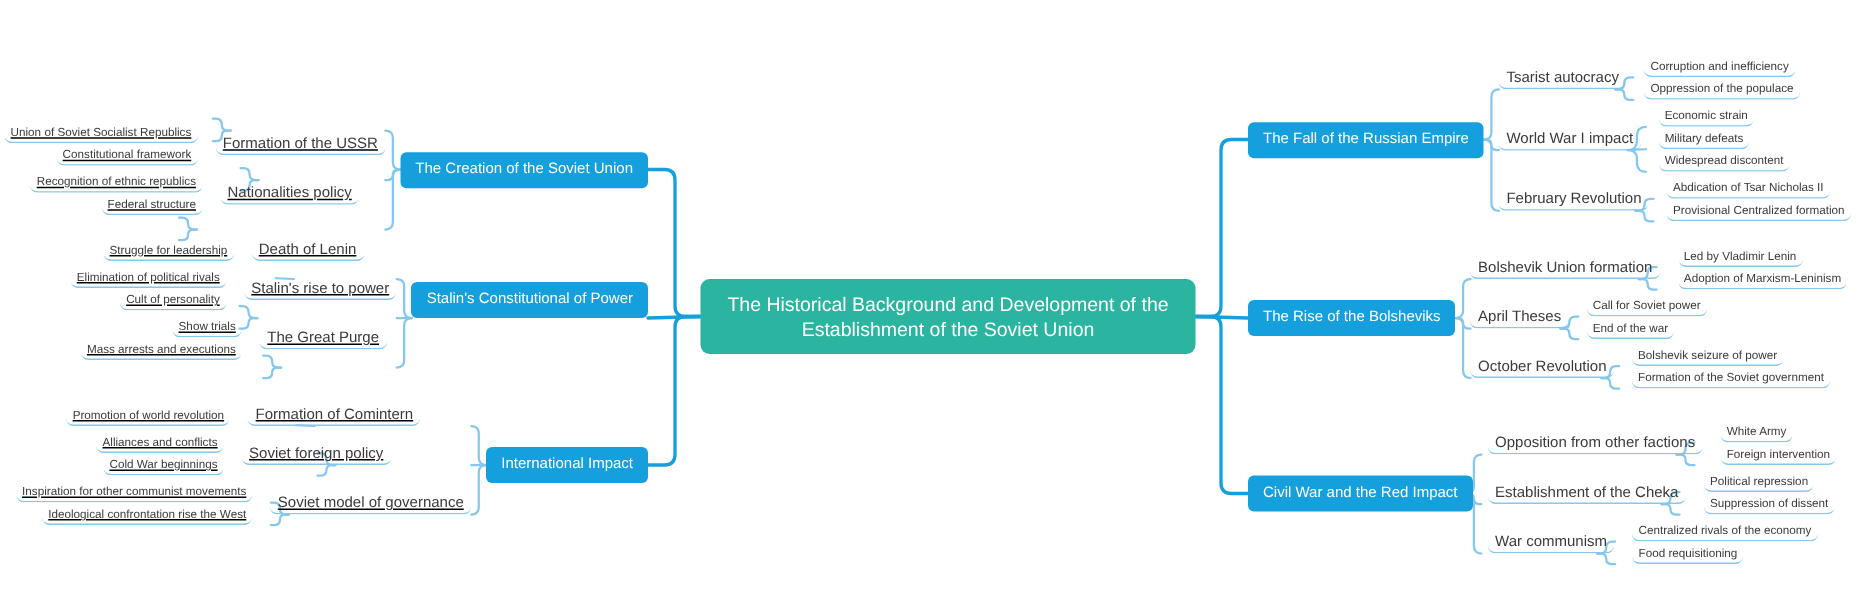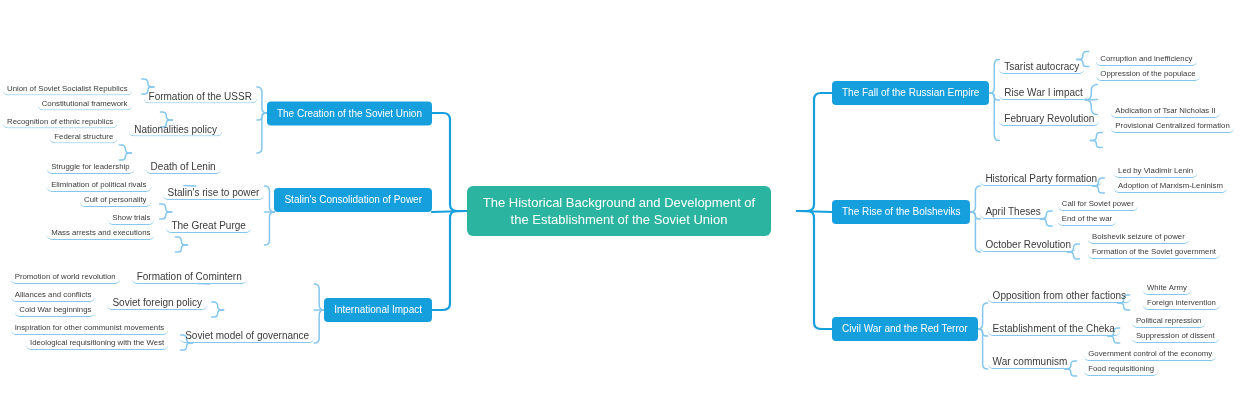--- a/index.html
+++ b/index.html
@@ -8,30 +8,30 @@
   }
   html,body{margin:0;padding:0;background:#fff;}
   .canvas{
     position:relative;width:1240px;height:400px;overflow:hidden;
     font-family:"Liberation Sans","DejaVu Sans",sans-serif;background:#fff;
   }
   #wires{position:absolute;left:0;top:0;width:1240px;height:400px;z-index:0;pointer-events:none;}
   .wire-main{stroke:var(--wire_main);stroke-width:2.2;fill:none;stroke-linecap:round;}
   .wire-sub{stroke:var(--wire_sub);stroke-width:1.5;fill:none;stroke-linecap:round;}
   .central{
-    position:absolute;left:467px;top:186px;width:304px;box-sizing:border-box;
+    position:absolute;left:467px;top:186px;width:330px;box-sizing:border-box;
     padding:8px 14px;border-radius:6px;background:var(--central_bg);
     color:var(--central_text);font-size:13px;line-height:17px;text-align:center;z-index:2;
     cursor:default;
   }
   .branch{position:absolute;display:flex;align-items:center;gap:10px;transform:translateY(-50%);z-index:1;}
   .branch.left{right:808px;}
   .branch.right{left:832px;}
   .groups{display:flex;flex-direction:column;gap:5px;}
-  .left .groups{align-items:flex-start;}
+  .left .groups{align-items:center;text-decoration:underline;}
   .right .groups{align-items:flex-start;}
   .group{display:flex;align-items:center;gap:12px;}
   .leaves{display:flex;flex-direction:column;gap:2px;}
   .left .leaves{align-items:flex-end;}
   .right .leaves{align-items:flex-start;}
   .topic{
     background:var(--topic_bg);color:#fff;font-size:10px;line-height:14px;
     padding:5px 10px;border-radius:4px;white-space:nowrap;cursor:default;
   }
   .lab{
@@ -145,77 +145,82 @@
         <span class="lab sub">Stalin's rise to power</span>
       </div>
       <div class="group">
         <div class="leaves">
           <span class="lab leaf">Show trials</span>
           <span class="lab leaf">Mass arrests and executions</span>
         </div>
         <span class="lab sub">The Great Purge</span>
       </div>
     </div>
-    <div class="topic">Stalin's Consolidation of Power</div>
+    <div class="topic">Stalin's Constitutional of Power</div>
   </div>
 
   <div class="branch left" style="top:310px">
     <div class="groups">
       <div class="group">
         <div class="leaves">
           <span class="lab leaf">Promotion of world revolution</span>
         </div>
         <span class="lab sub">Formation of Comintern</span>
       </div>
       <div class="group">
         <div class="leaves">
           <span class="lab leaf">Alliances and conflicts</span>
           <span class="lab leaf">Cold War beginnings</span>
         </div>
         <span class="lab sub">Soviet foreign policy</span>
       </div>
       <div class="group">
         <div class="leaves">
           <span class="lab leaf">Inspiration for other communist movements</span>
-          <span class="lab leaf">Ideological requisitioning with the West</span>
+          <span class="lab leaf">Ideological confrontation rise the West</span>
         </div>
         <span class="lab sub">Soviet model of governance</span>
       </div>
     </div>
     <div class="topic">International Impact</div>
   </div>
 
   <div class="branch right" style="top:93px">
     <div class="topic">The Fall of the Russian Empire</div>
     <div class="groups">
       <div class="group">
         <span class="lab sub">Tsarist autocracy</span>
         <div class="leaves">
           <span class="lab leaf">Corruption and inefficiency</span>
           <span class="lab leaf">Oppression of the populace</span>
         </div>
       </div>
       <div class="group">
-        <span class="lab sub">Rise War I impact</span>
+        <span class="lab sub">World War I impact</span>
+        <div class="leaves">
+          <span class="lab leaf">Economic strain</span>
+          <span class="lab leaf">Military defeats</span>
+          <span class="lab leaf">Widespread discontent</span>
+        </div>
       </div>
       <div class="group">
         <span class="lab sub">February Revolution</span>
         <div class="leaves">
           <span class="lab leaf">Abdication of Tsar Nicholas II</span>
           <span class="lab leaf">Provisional Centralized formation</span>
         </div>
       </div>
     </div>
   </div>
 
   <div class="branch right" style="top:212px">
     <div class="topic">The Rise of the Bolsheviks</div>
     <div class="groups">
       <div class="group">
-        <span class="lab sub">Historical Party formation</span>
+        <span class="lab sub">Bolshevik Union formation</span>
         <div class="leaves">
           <span class="lab leaf">Led by Vladimir Lenin</span>
           <span class="lab leaf">Adoption of Marxism-Leninism</span>
         </div>
       </div>
       <div class="group">
         <span class="lab sub">April Theses</span>
         <div class="leaves">
           <span class="lab leaf">Call for Soviet power</span>
           <span class="lab leaf">End of the war</span>
@@ -225,38 +230,38 @@
         <span class="lab sub">October Revolution</span>
         <div class="leaves">
           <span class="lab leaf">Bolshevik seizure of power</span>
           <span class="lab leaf">Formation of the Soviet government</span>
         </div>
       </div>
     </div>
   </div>
 
   <div class="branch right" style="top:329px">
-    <div class="topic">Civil War and the Red Terror</div>
+    <div class="topic">Civil War and the Red Impact</div>
     <div class="groups">
       <div class="group">
         <span class="lab sub">Opposition from other factions</span>
         <div class="leaves">
           <span class="lab leaf">White Army</span>
           <span class="lab leaf">Foreign intervention</span>
         </div>
       </div>
       <div class="group">
         <span class="lab sub">Establishment of the Cheka</span>
         <div class="leaves">
           <span class="lab leaf">Political repression</span>
           <span class="lab leaf">Suppression of dissent</span>
         </div>
       </div>
       <div class="group">
         <span class="lab sub">War communism</span>
         <div class="leaves">
-          <span class="lab leaf">Government control of the economy</span>
+          <span class="lab leaf">Centralized rivals of the economy</span>
           <span class="lab leaf">Food requisitioning</span>
         </div>
       </div>
     </div>
   </div>
 </div>
 
 </body></html>

